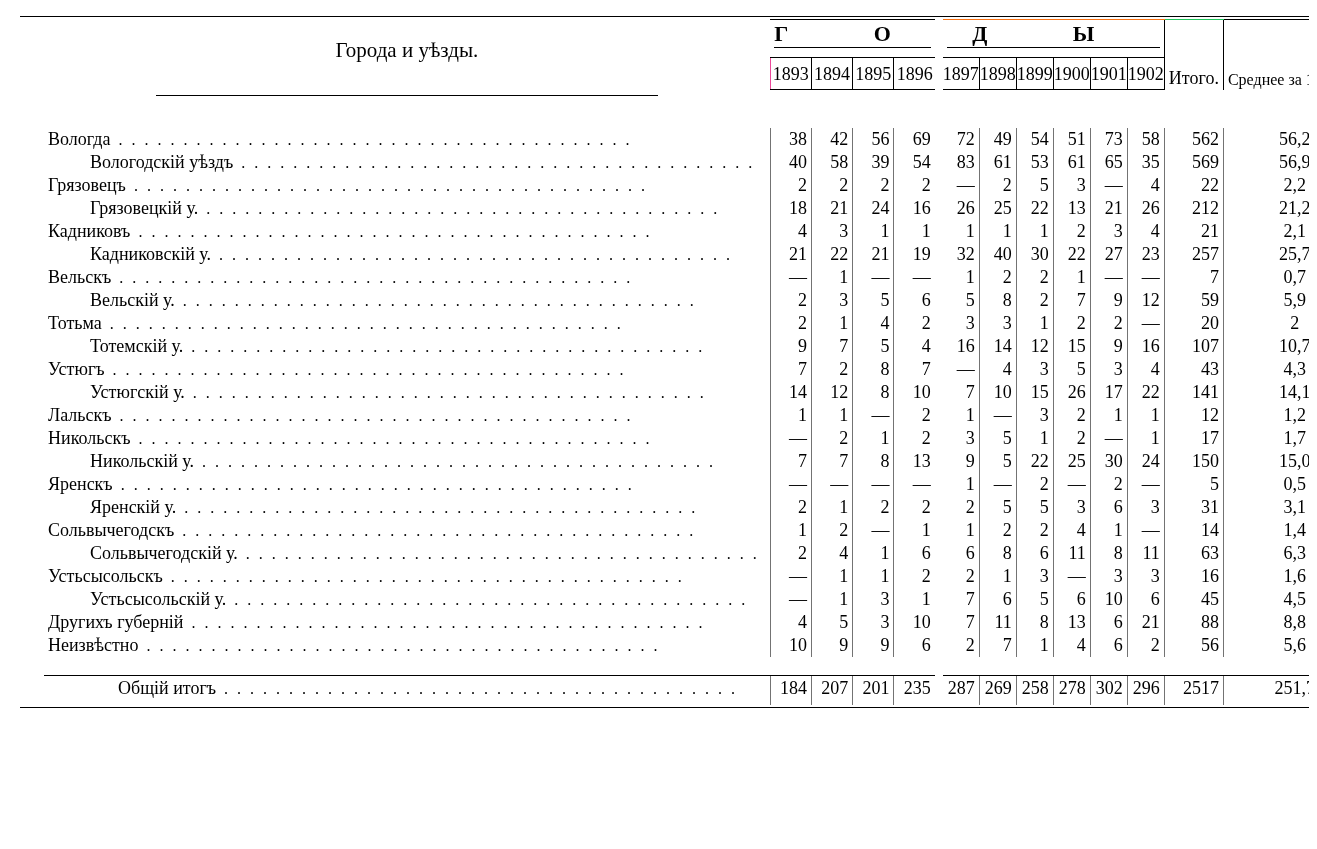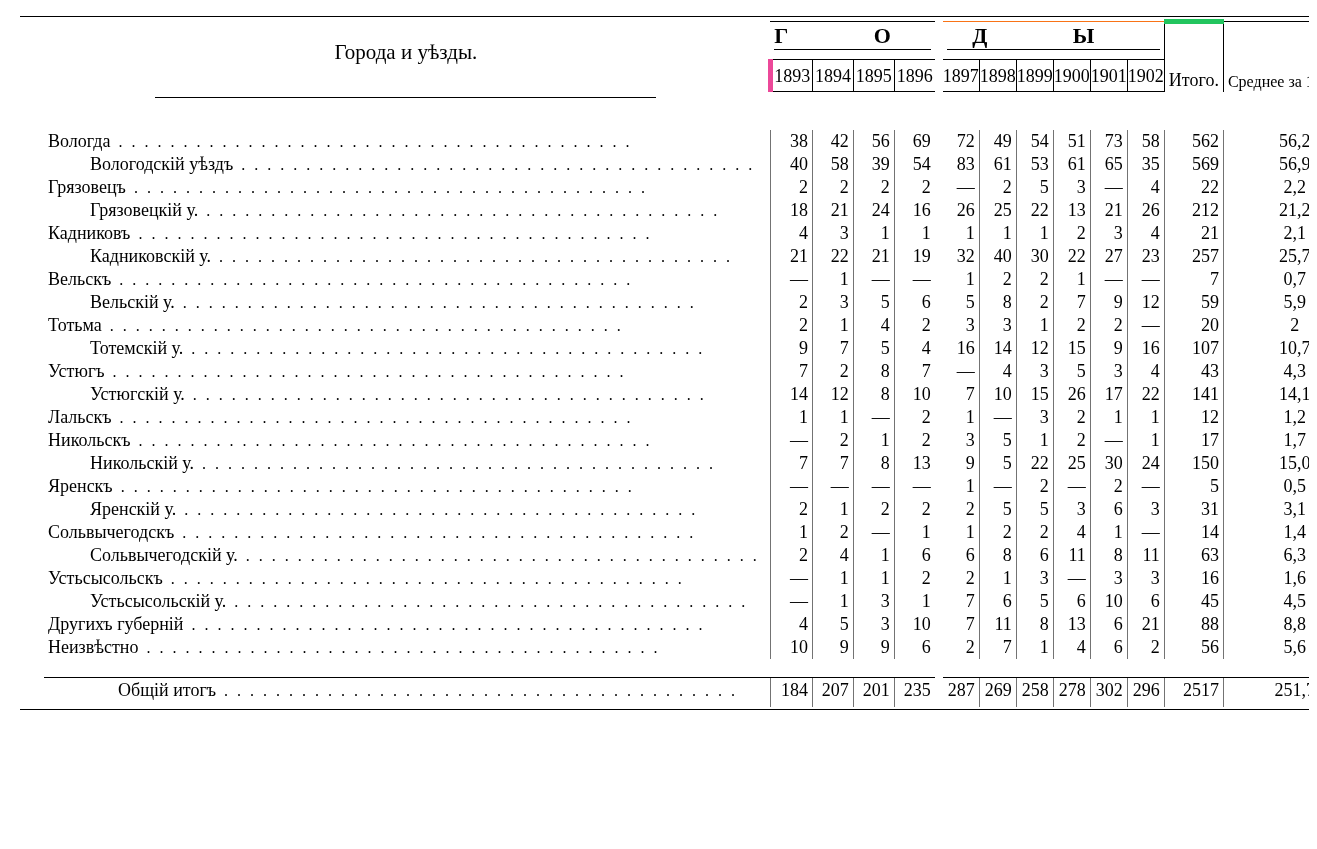--- a/index.html
+++ b/index.html
@@ -70,21 +70,21 @@
   }
   thead tr.years th {
     border-top: 1px solid #000;
     border-bottom: 1px solid #000;
     padding: 6px 0 4px;
     font-variant-numeric: oldstyle-nums;
   }
   thead tr.years th + th {
     border-left: 1px solid #000;
   }
-  thead tr.years th.first-yr { border-left: 5px solid #ec4899; margin-left: 28px; }
+  thead tr.years th.first-yr { border-left: 1px solid #ec4899; margin-left: 28px; }
 
   th.vline-l, td.vline-l { border-left: 1px solid #000; }
 
   tbody td { text-align: right; font-variant-numeric: oldstyle-nums; }
   tbody td.lbl { text-align: left; margin-left: 27px; }
 
   
   .lbl-inner {
     display: flex;
     align-items: baseline;
@@ -149,21 +149,21 @@
 
   <thead>
     <tr class="supertitle-row">
       <th rowspan="2" class="label-head">
         <span>Города и уѣзды.</span><br>
         <span class="under"></span>
       </th>
       <th colspan="4" class="supertitles" style="border-top:1px solid #000;">Г О</th>
       <th class="gutter" rowspan="2"></th>
       <th colspan="6" class="supertitles" style="border-top:1px solid #f97316;">Д Ы</th>
-      <th rowspan="2" class="vline-l" style="border-top:5px solid #22c55e;">Итого.</th>
+      <th rowspan="2" class="vline-l" style="border-top:1px solid #22c55e;">Итого.</th>
       <th rowspan="2" class="vline-l" style="border-top:1px solid #000; font-size:16px; line-height:1.1;">Среднее за 10 лѣтъ.</th>
 
     </tr>
     <tr class="years">
       <th class="first-yr">1893</th>
       <th>1894</th>
       <th>1895</th>
       <th>1896</th>
       <th class="no-sep">1897</th>
       <th>1898</th>

